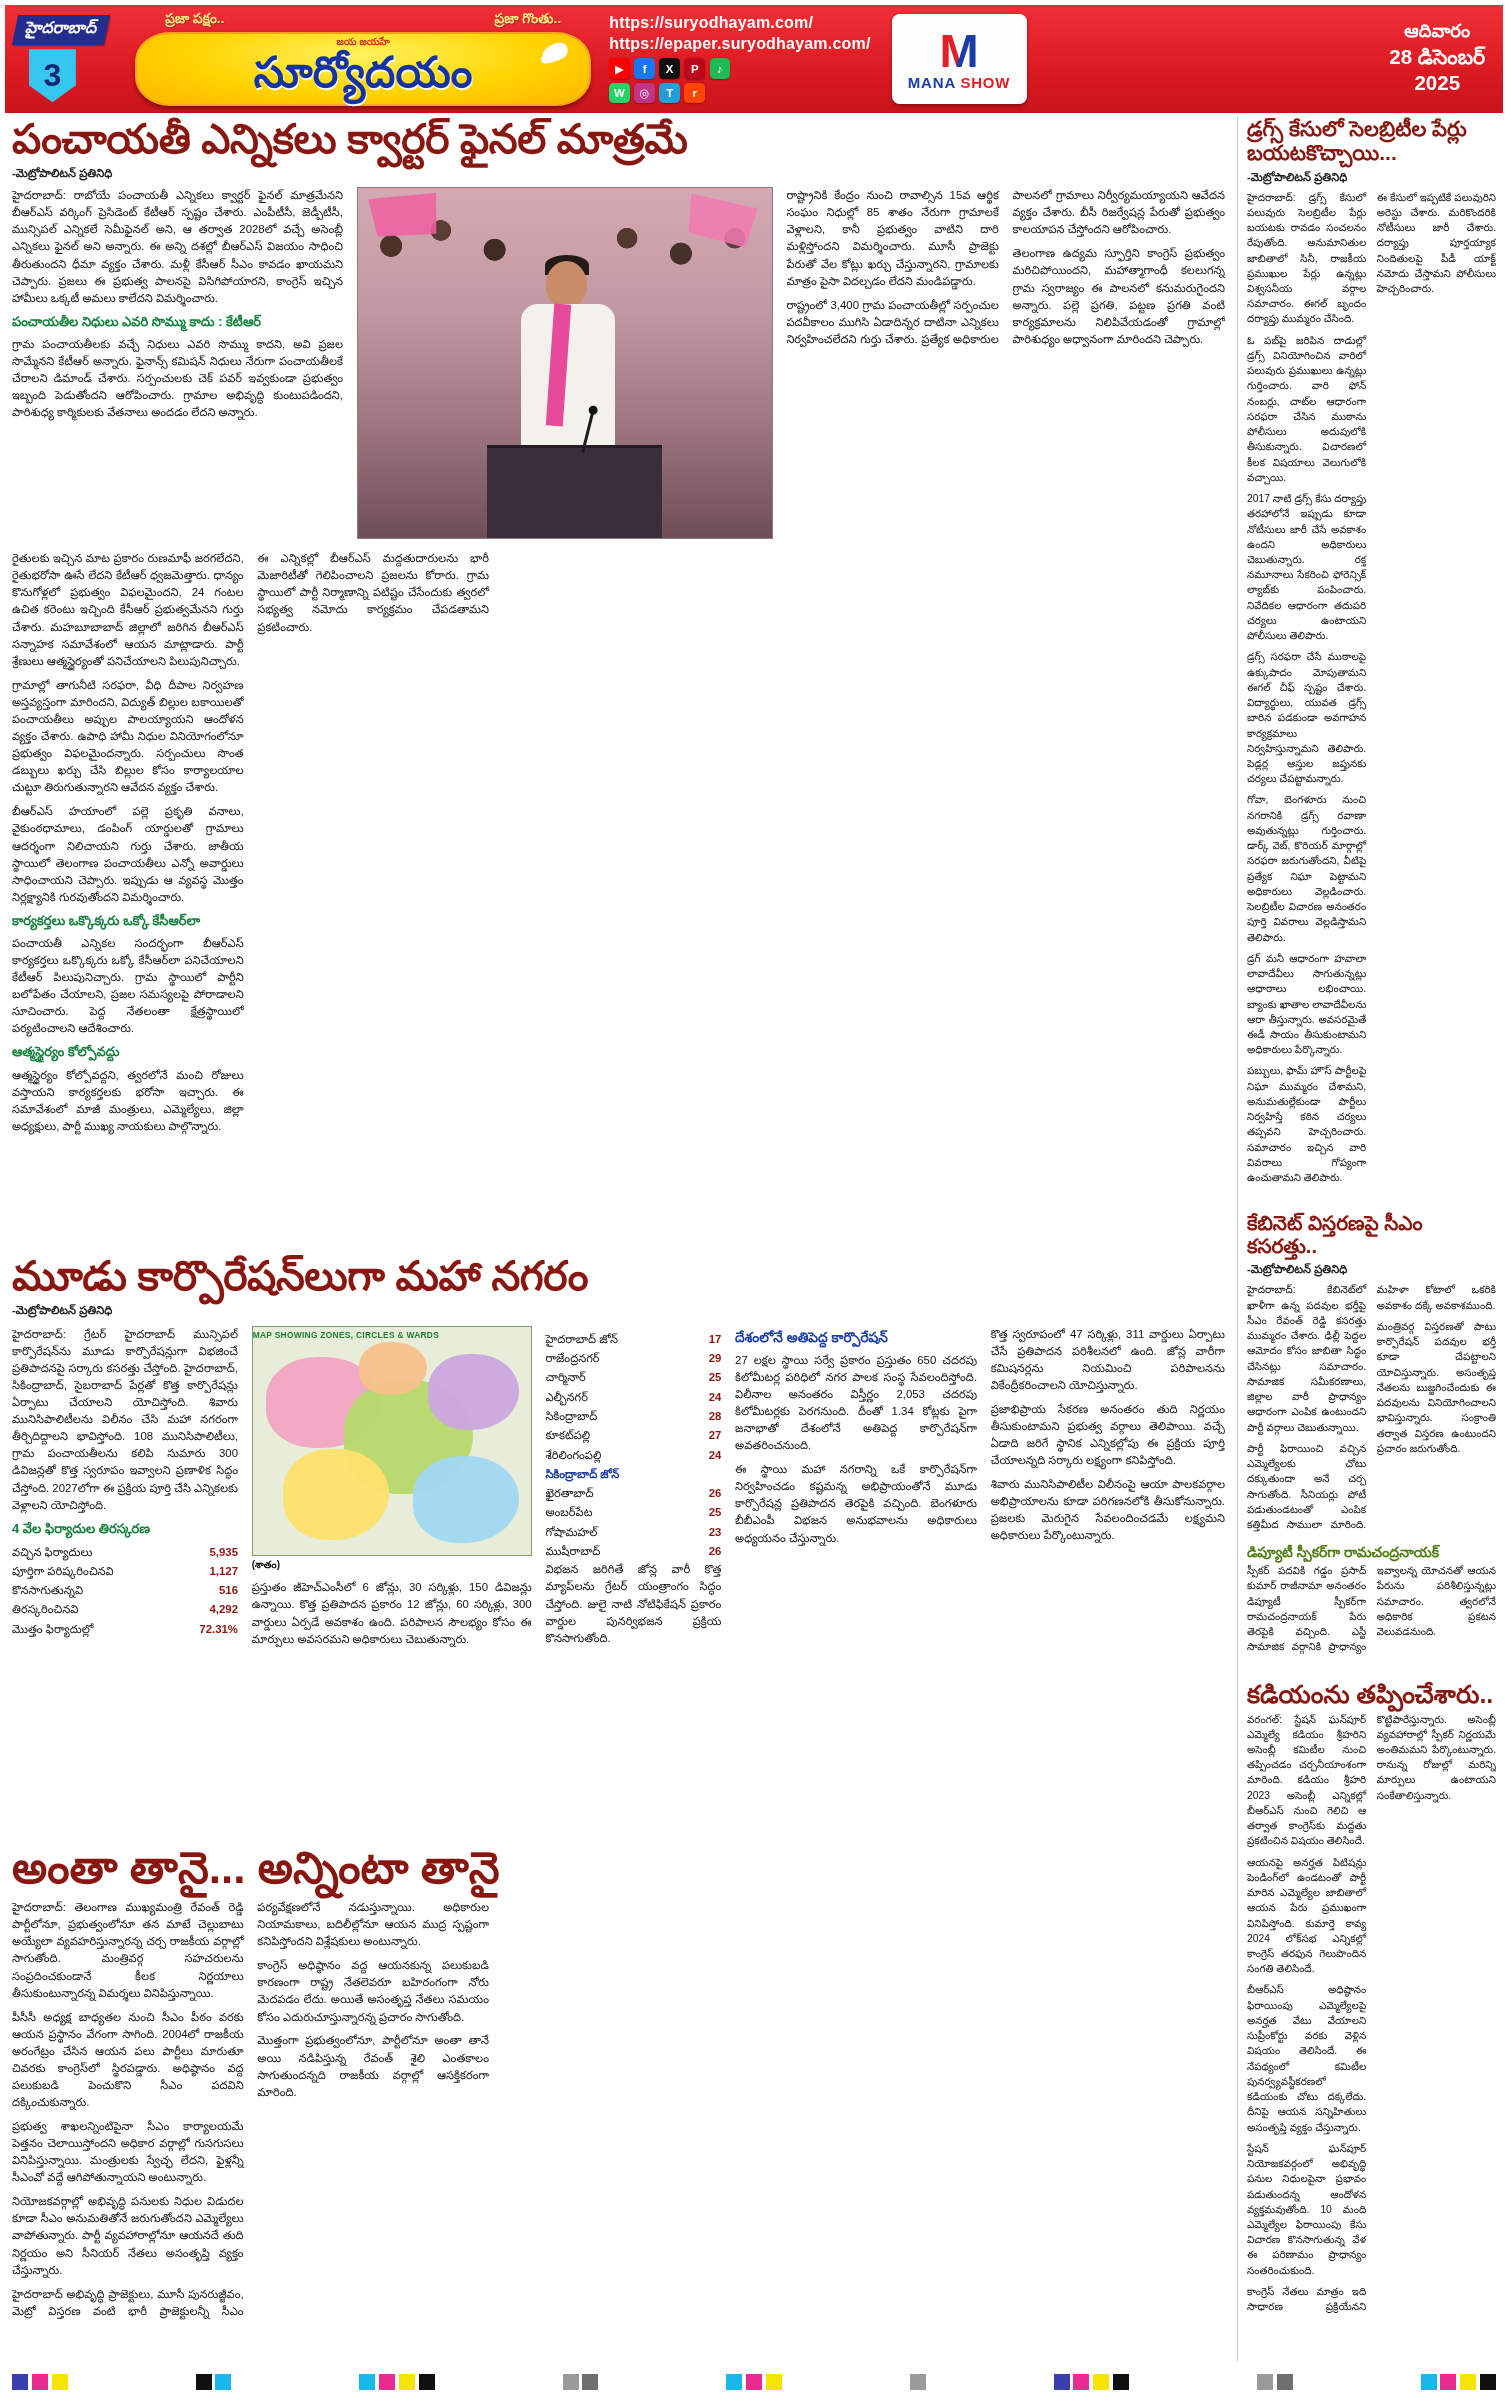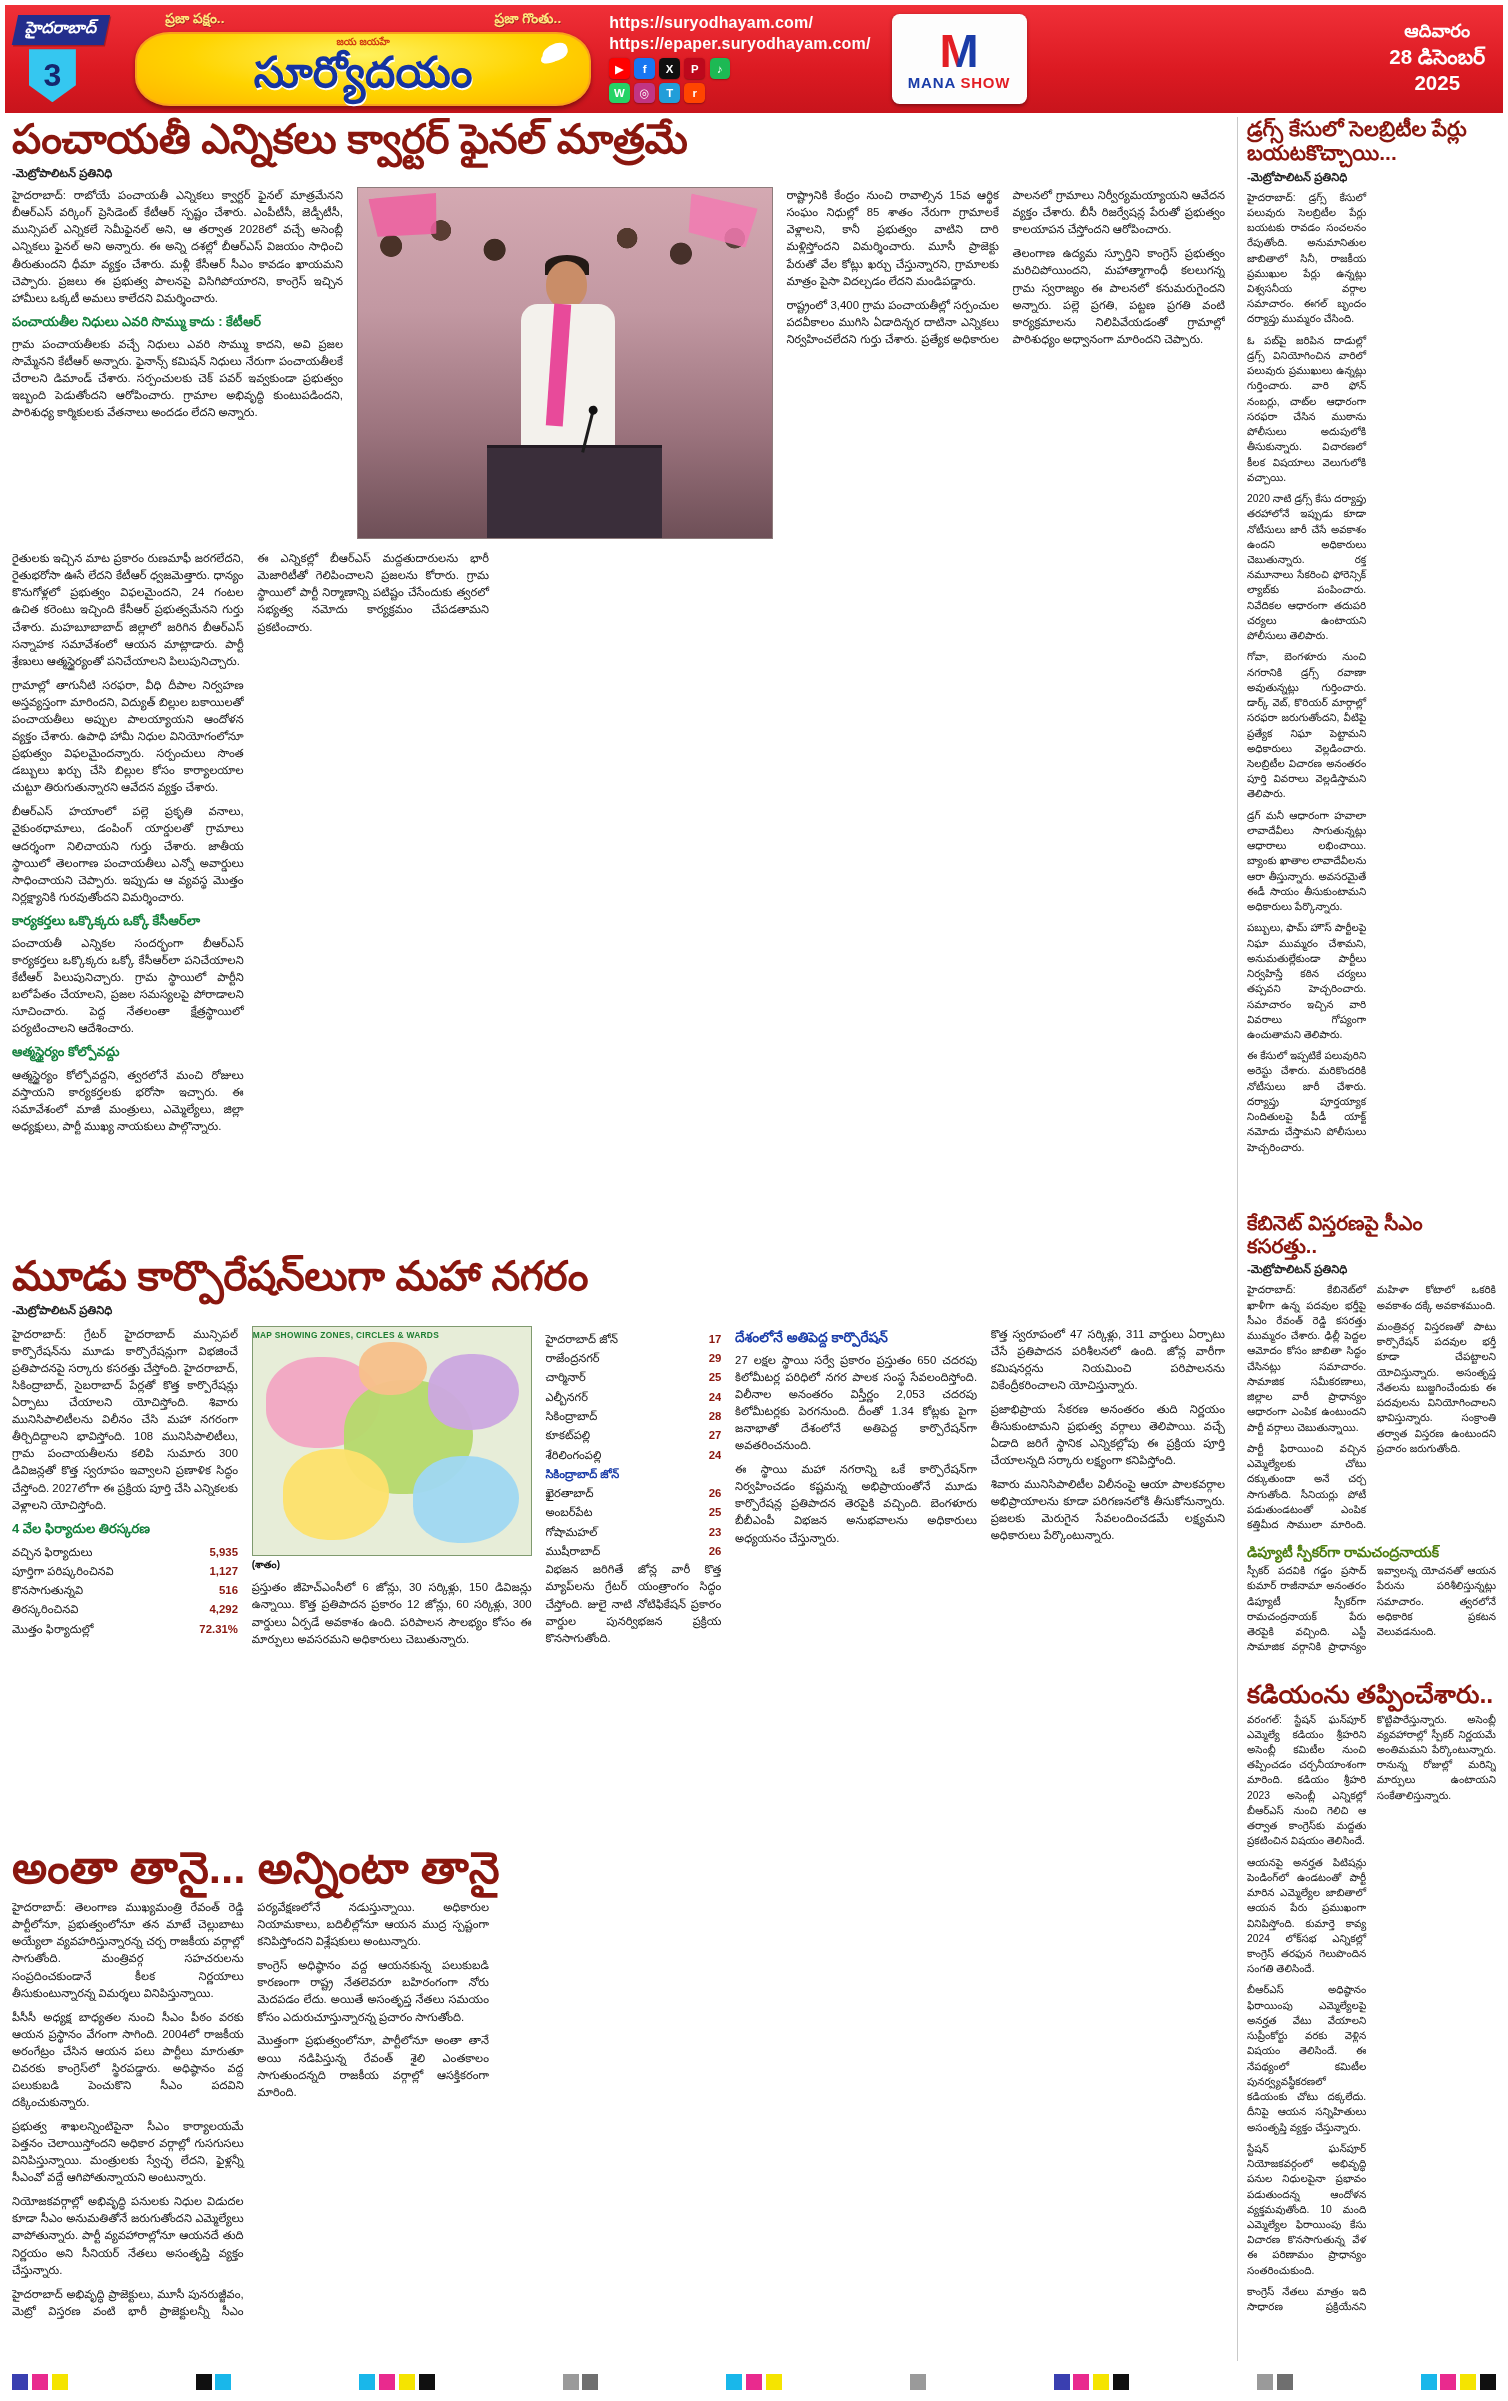--- a/index.html
+++ b/index.html
@@ -360,21 +360,22 @@
     </div>
 
     <div class="right-region">
 
       <div class="r-art">
         <h2 class="r-head r-h1">డ్రగ్స్ కేసులో సెలబ్రిటీల పేర్లు బయటకొచ్చాయి...</h2>
         <div class="byline">-మెట్రోపాలిటన్ ప్రతినిధి</div>
         <div class="r-body rb-1">
             <p class="para">హైదరాబాద్: డ్రగ్స్ కేసులో పలువురు సెలబ్రిటీల పేర్లు బయటకు రావడం సంచలనం రేపుతోంది. అనుమానితుల జాబితాలో సినీ, రాజకీయ ప్రముఖుల పేర్లు ఉన్నట్లు విశ్వసనీయ వర్గాల సమాచారం. ఈగల్ బృందం దర్యాప్తు ముమ్మరం చేసింది.</p>
             <p class="para">ఓ పబ్‌పై జరిపిన దాడుల్లో డ్రగ్స్ వినియోగించిన వారిలో పలువురు ప్రముఖులు ఉన్నట్లు గుర్తించారు. వారి ఫోన్ నంబర్లు, చాట్‌ల ఆధారంగా సరఫరా చేసిన ముఠాను పోలీసులు అదుపులోకి తీసుకున్నారు. విచారణలో కీలక విషయాలు వెలుగులోకి వచ్చాయి.</p>
-            <p class="para">2020 నాటి డ్రగ్స్ కేసు దర్యాప్తు తరహాలోనే ఇప్పుడు కూడా నోటీసులు జారీ చేసే అవకాశం ఉందని అధికారులు చెబుతున్నారు. రక్త నమూనాలు సేకరించి ఫోరెన్సిక్ ల్యాబ్‌కు పంపించారు. నివేదికల ఆధారంగా తదుపరి చర్యలు ఉంటాయని పోలీసులు తెలిపారు.</p>
+            <p class="para">2017 నాటి డ్రగ్స్ కేసు దర్యాప్తు తరహాలోనే ఇప్పుడు కూడా నోటీసులు జారీ చేసే అవకాశం ఉందని అధికారులు చెబుతున్నారు. రక్త నమూనాలు సేకరించి ఫోరెన్సిక్ ల్యాబ్‌కు పంపించారు. నివేదికల ఆధారంగా తదుపరి చర్యలు ఉంటాయని పోలీసులు తెలిపారు.</p>
+            <p class="para">డ్రగ్స్ సరఫరా చేసే ముఠాలపై ఉక్కుపాదం మోపుతామని ఈగల్ చీఫ్ స్పష్టం చేశారు. విద్యార్థులు, యువత డ్రగ్స్ బారిన పడకుండా అవగాహన కార్యక్రమాలు నిర్వహిస్తున్నామని తెలిపారు. పెడ్లర్ల ఆస్తుల జప్తునకు చర్యలు చేపట్టామన్నారు.</p>
             <p class="para">గోవా, బెంగళూరు నుంచి నగరానికి డ్రగ్స్ రవాణా అవుతున్నట్లు గుర్తించారు. డార్క్ వెబ్, కొరియర్ మార్గాల్లో సరఫరా జరుగుతోందని, వీటిపై ప్రత్యేక నిఘా పెట్టామని అధికారులు వెల్లడించారు. సెలబ్రిటీల విచారణ అనంతరం పూర్తి వివరాలు వెల్లడిస్తామని తెలిపారు.</p>
             <p class="para">డ్రగ్ మనీ ఆధారంగా హవాలా లావాదేవీలు సాగుతున్నట్లు ఆధారాలు లభించాయి. బ్యాంకు ఖాతాల లావాదేవీలను ఆరా తీస్తున్నారు. అవసరమైతే ఈడీ సాయం తీసుకుంటామని అధికారులు పేర్కొన్నారు.</p>
             <p class="para">పబ్బులు, ఫామ్ హౌస్ పార్టీలపై నిఘా ముమ్మరం చేశామని, అనుమతుల్లేకుండా పార్టీలు నిర్వహిస్తే కఠిన చర్యలు తప్పవని హెచ్చరించారు. సమాచారం ఇచ్చిన వారి వివరాలు గోప్యంగా ఉంచుతామని తెలిపారు.</p>
             <p class="para">ఈ కేసులో ఇప్పటికే పలువురిని అరెస్టు చేశారు. మరికొందరికి నోటీసులు జారీ చేశారు. దర్యాప్తు పూర్తయ్యాక నిందితులపై పీడీ యాక్ట్ నమోదు చేస్తామని పోలీసులు హెచ్చరించారు.</p>
           </div>
       </div>
 
       <div class="r-art">
         <h2 class="r-head r-h2">కేబినెట్ విస్తరణపై సీఎం కసరత్తు..</h2>
         <div class="byline">-మెట్రోపాలిటన్ ప్రతినిధి</div>

